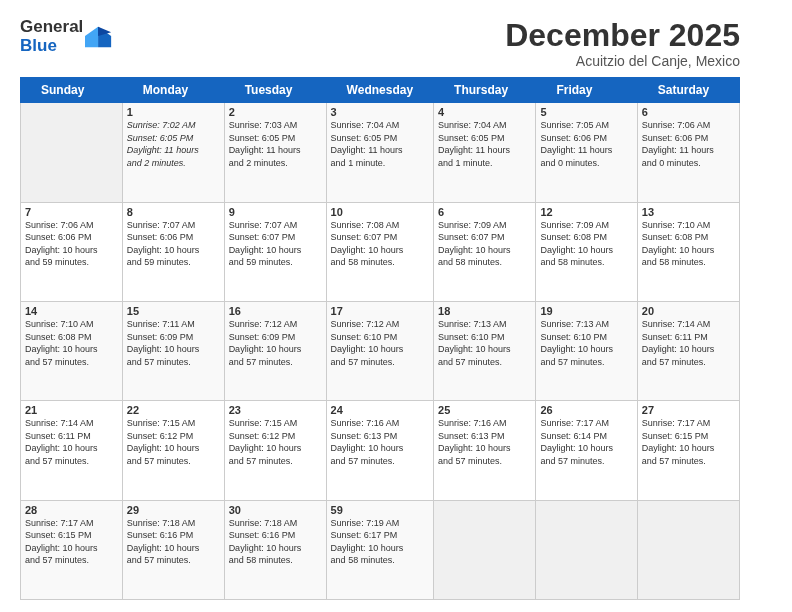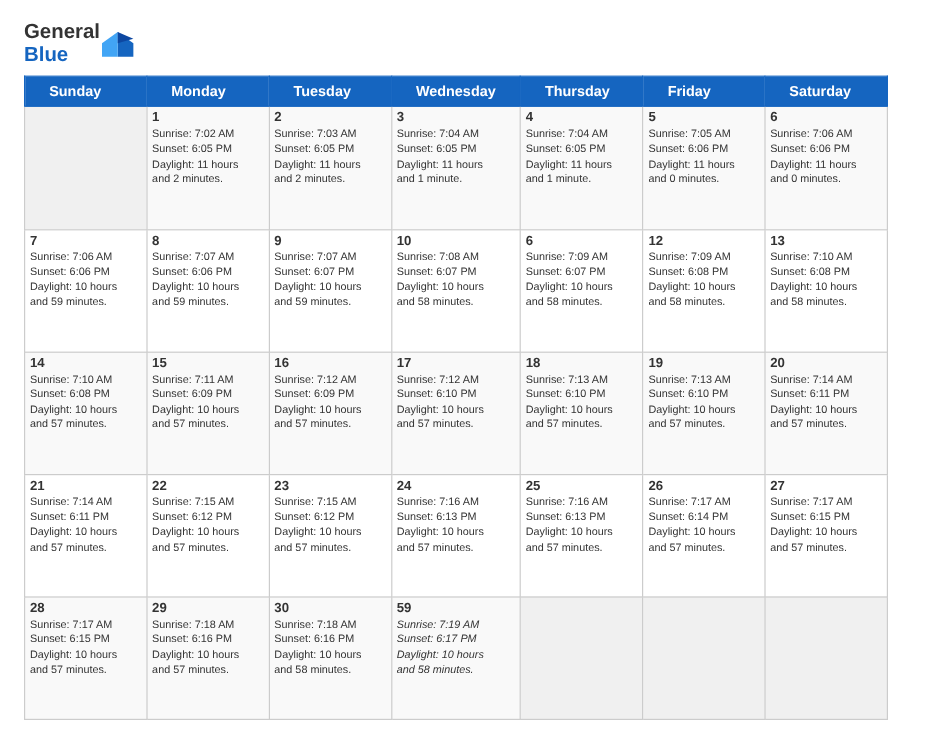--- a/index.html
+++ b/index.html
@@ -99,41 +99,43 @@
         <span style="font-size:17px;font-weight:bold;color:#333;">General</span>
         <span style="font-size:17px;font-weight:bold;color:#1565c0;">Blue</span>
       </div>
       <svg class="logo-icon" viewBox="0 0 30 30" xmlns="http://www.w3.org/2000/svg">
         <polygon points="14,4 28,14 28,26 14,26" fill="#1565c0"></polygon>
         <polygon points="14,4 0,14 0,26 14,26" fill="#42a5f5"></polygon>
         <polygon points="14,4 28,10 14,14" fill="#0d47a1"></polygon>
       </svg>
     </div>
     <div class="title-block">
+      <div class="month-title">December 2025</div>
+      <div class="location">Acuitzio del Canje, Mexico</div>
     </div>
   </div>
 
   <table class="calendar">
     <thead>
       <tr>
       <th>Sunday</th>
           <th>Monday</th>
           <th>Tuesday</th>
           <th>Wednesday</th>
           <th>Thursday</th>
           <th>Friday</th>
           <th>Saturday</th>
         </tr>
     </thead>
     <tbody id="calendar-body">
     <tr>
           <td class="empty"></td>
           <td>
             <span class="day-num">1</span>
-            <div class="day-info" style="white-space: pre-line;">Sunrise: 7:02 AM
+            <div class="day-info" style="white-space: pre-line; font-style: italic;">Sunrise: 7:02 AM
 Sunset: 6:05 PM
 Daylight: 11 hours
 and 2 minutes.</div>
           </td>
           <td>
             <span class="day-num">2</span>
             <div class="day-info" style="white-space: pre-line;">Sunrise: 7:03 AM
 Sunset: 6:05 PM
 Daylight: 11 hours
 and 2 minutes.</div>
@@ -337,21 +339,21 @@
           </td>
           <td>
             <span class="day-num">30</span>
             <div class="day-info" style="white-space: pre-line;">Sunrise: 7:18 AM
 Sunset: 6:16 PM
 Daylight: 10 hours
 and 58 minutes.</div>
           </td>
           <td>
             <span class="day-num">59</span>
-            <div class="day-info" style="white-space: pre-line; font-style: italic;">Sunrise: 7:19 AM
+            <div class="day-info" style="white-space: pre-line;">Sunrise: 7:19 AM
 Sunset: 6:17 PM
 Daylight: 10 hours
 and 58 minutes.</div>
           </td>
           <td class="empty"></td>
           <td class="empty"></td>
           <td class="empty"></td>
         </tr>
       </tbody>
   </table>

